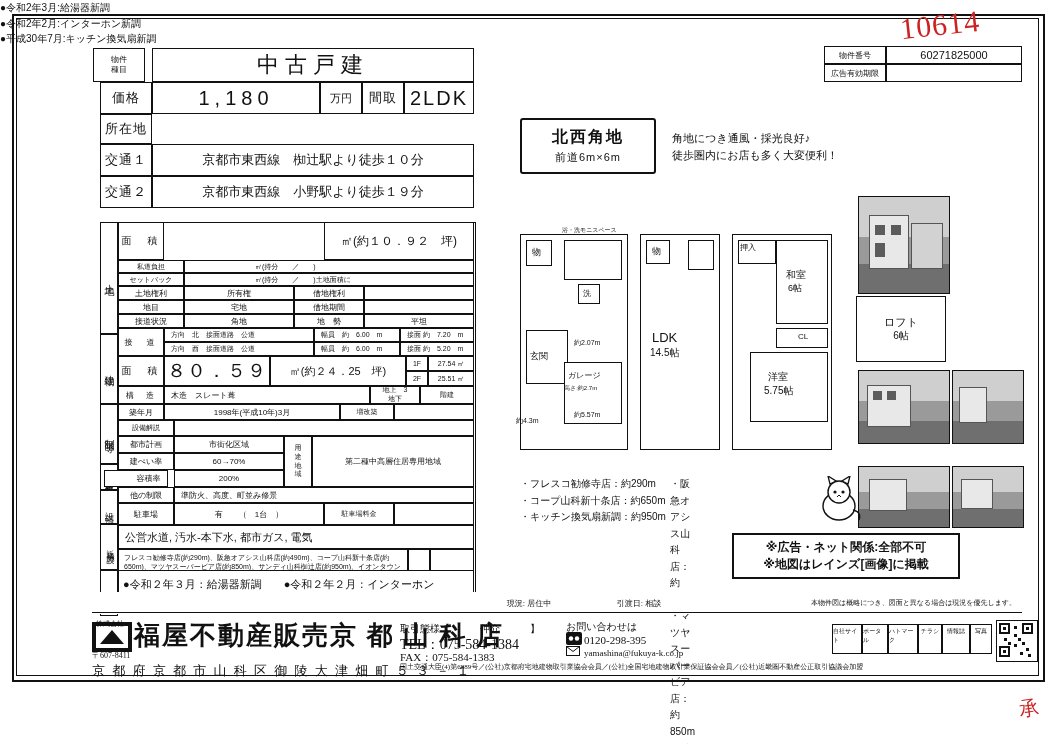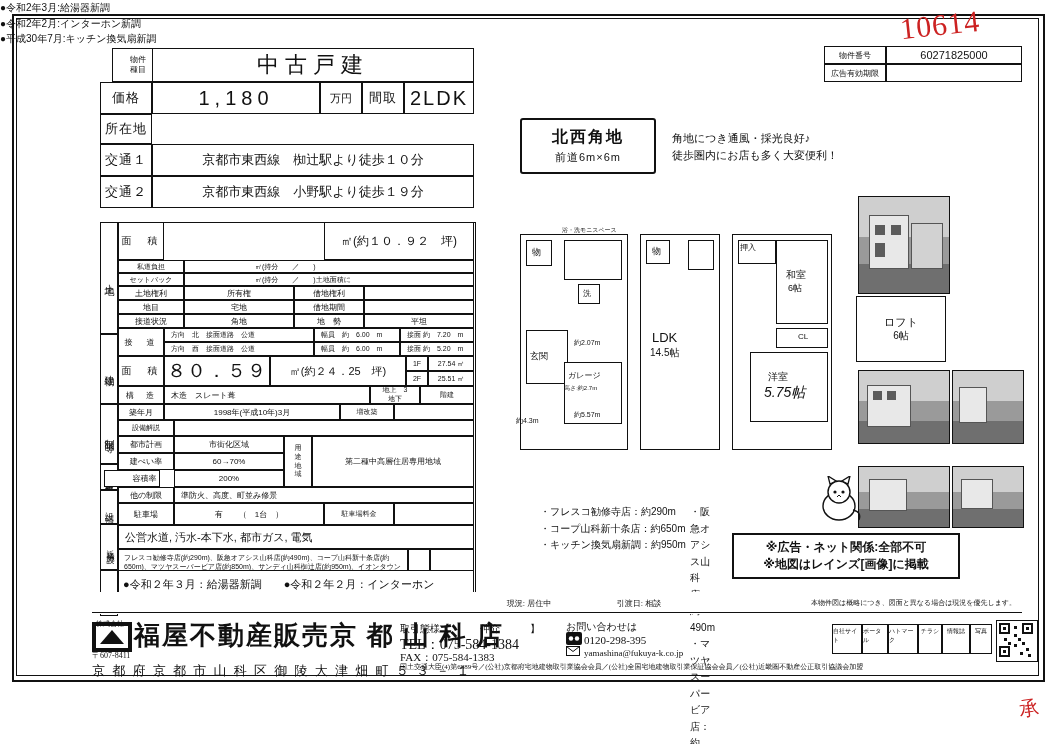--- a/index.html
+++ b/index.html
@@ -20,21 +20,21 @@
   .tiny{font-size:8px;letter-spacing:0;}
   .tiny2{font-size:7px;letter-spacing:0;}
   .left{justify-content:flex-start;padding-left:6px;}
   .vcol{flex-direction:column;justify-content:center;line-height:1.25;}
   #pid-l1{left:824px;top:46px;width:62px;height:18px;font-size:8px;}
   #pid-l2{left:824px;top:64px;width:62px;height:18px;font-size:8px;}
   #pid-v1{left:886px;top:46px;width:136px;height:18px;font-size:11px;}
   #pid-v2{left:886px;top:64px;width:136px;height:18px;font-size:9px;}
 
   
-  #h-type-l{left:112px;top:48px;width:52px;height:34px;}
+  #h-type-l{left:93px;top:48px;width:52px;height:34px;}
   #h-type-v{left:152px;top:48px;width:322px;height:34px;}
   #h-price-l{left:100px;top:82px;width:52px;height:32px;}
   #h-price-v{left:152px;top:82px;width:168px;height:32px;}
   #h-price-u{left:320px;top:82px;width:42px;height:32px;}
   #h-madori-l{left:362px;top:82px;width:42px;height:32px;}
   #h-madori-v{left:404px;top:82px;width:70px;height:32px;}
   #h-addr-l{left:100px;top:114px;width:52px;height:30px;}
   #h-addr-v{left:152px;top:114px;width:322px;height:30px;}
   #h-t1-l{left:100px;top:144px;width:52px;height:32px;}
   #h-t1-v{left:152px;top:144px;width:322px;height:32px;}
@@ -69,21 +69,21 @@
   
   .photo{position:absolute;border:1px solid #111;background:#9a9a9a;overflow:hidden;}
   .ph-sky{position:absolute;left:0;top:0;right:0;height:42%;background:#cfcfcf;}
   .ph-grd{position:absolute;left:0;bottom:0;right:0;height:30%;background:#6f6f6f;}
   .ph-bld{position:absolute;background:#e8e8e8;border:1px solid #555;}
   .ph-win{position:absolute;background:#5c5c5c;}
 
   #loft-box{left:856px;top:296px;width:90px;height:66px;border:1.5px solid #111;}
 
   
-  #near{position:absolute;left:540px;top:476px;font-size:10px;line-height:1.65;margin-top:28px;}
+  #near{position:absolute;left:520px;top:476px;font-size:10px;line-height:1.65;}
   #near .col2{position:absolute;left:150px;top:0;}
 
   
   #notice{position:absolute;left:732px;top:533px;width:228px;height:46px;border:2px solid #111;flex-direction:column;justify-content:center;}
   #notice div{font-size:12px;font-weight:bold;letter-spacing:0px;}
 
   
   #cat{position:absolute;left:812px;top:476px;width:54px;height:48px;}
 
   
@@ -247,21 +247,21 @@
   <div class="bx tiny2 vcol" style="left:284px;top:436px;width:28px;height:51px;">
     <span>用</span>
       <span>途</span>
       <span>地</span>
       <span>域</span>
   </div>
   <div class="bx tiny" style="left:312px;top:436px;width:162px;height:51px;">第二種中高層住居専用地域</div>
 
   <div class="bx tiny" style="left:118px;top:453px;width:56px;height:17px;">建ぺい率</div>
   <div class="bx tiny" style="left:174px;top:453px;width:110px;height:17px;">60→70%</div>
-  <div class="bx tiny" style="left:104px;top:470px;width:56px;height:17px;padding-left:25px;">容積率</div>
+  <div class="bx tiny" style="left:104px;top:470px;width:64px;height:17px;padding-left:25px;">容積率</div>
   <div class="bx tiny" style="left:174px;top:470px;width:110px;height:17px;">200%</div>
 
   <div class="bx tiny" style="left:118px;top:487px;width:56px;height:16px;">他の制限</div>
   <div class="bx tiny left" style="left:174px;top:487px;width:300px;height:16px;">準防火、高度、町並み修景</div>
 
   <div class="bx tiny" style="left:118px;top:503px;width:56px;height:22px;">駐車場</div>
   <div class="bx tiny" style="left:174px;top:503px;width:150px;height:22px;">有　　（　1台　）</div>
   <div class="bx tiny2" style="left:324px;top:503px;width:70px;height:22px;">駐車場料金</div>
   <div class="bx tiny2" style="left:394px;top:503px;width:80px;height:22px;"></div>
 
@@ -303,21 +303,21 @@
     <div class="room" style="left:220px;top:12px;width:100px;height:216px;"></div>
     <div class="room" style="left:226px;top:18px;width:38px;height:24px;"></div>
     <div class="rlbl" style="left:228px;top:20px;font-size:8px;">押入</div>
     <div class="room" style="left:264px;top:18px;width:52px;height:84px;"></div>
     <div class="rlbl" style="left:274px;top:46px;font-size:10px;">和室</div>
     <div class="rlbl" style="left:276px;top:60px;font-size:9px;">6帖</div>
     <div class="room" style="left:264px;top:106px;width:52px;height:20px;"></div>
     <div class="rlbl" style="left:286px;top:110px;font-size:8px;">CL</div>
     <div class="room" style="left:238px;top:130px;width:78px;height:70px;"></div>
     <div class="rlbl" style="left:256px;top:148px;font-size:10px;">洋室</div>
-    <div class="rlbl" style="left:252px;top:162px;font-size:14px;font-style:italic;">5.75帖</div>
+    <div class="rlbl" style="left:252px;top:162px;font-size:10px;">5.75帖</div>
   </div>
 
   <div class="bx vcol" id="loft-box">
     <span style="font-size:11px">ロフト</span>
     <span style="font-size:10px">6帖</span>
   </div>
 
   <div class="photo" style="left:858px;top:196px;width:90px;height:96px;">
     <div class="ph-sky"></div>
       <div class="ph-grd"></div>

